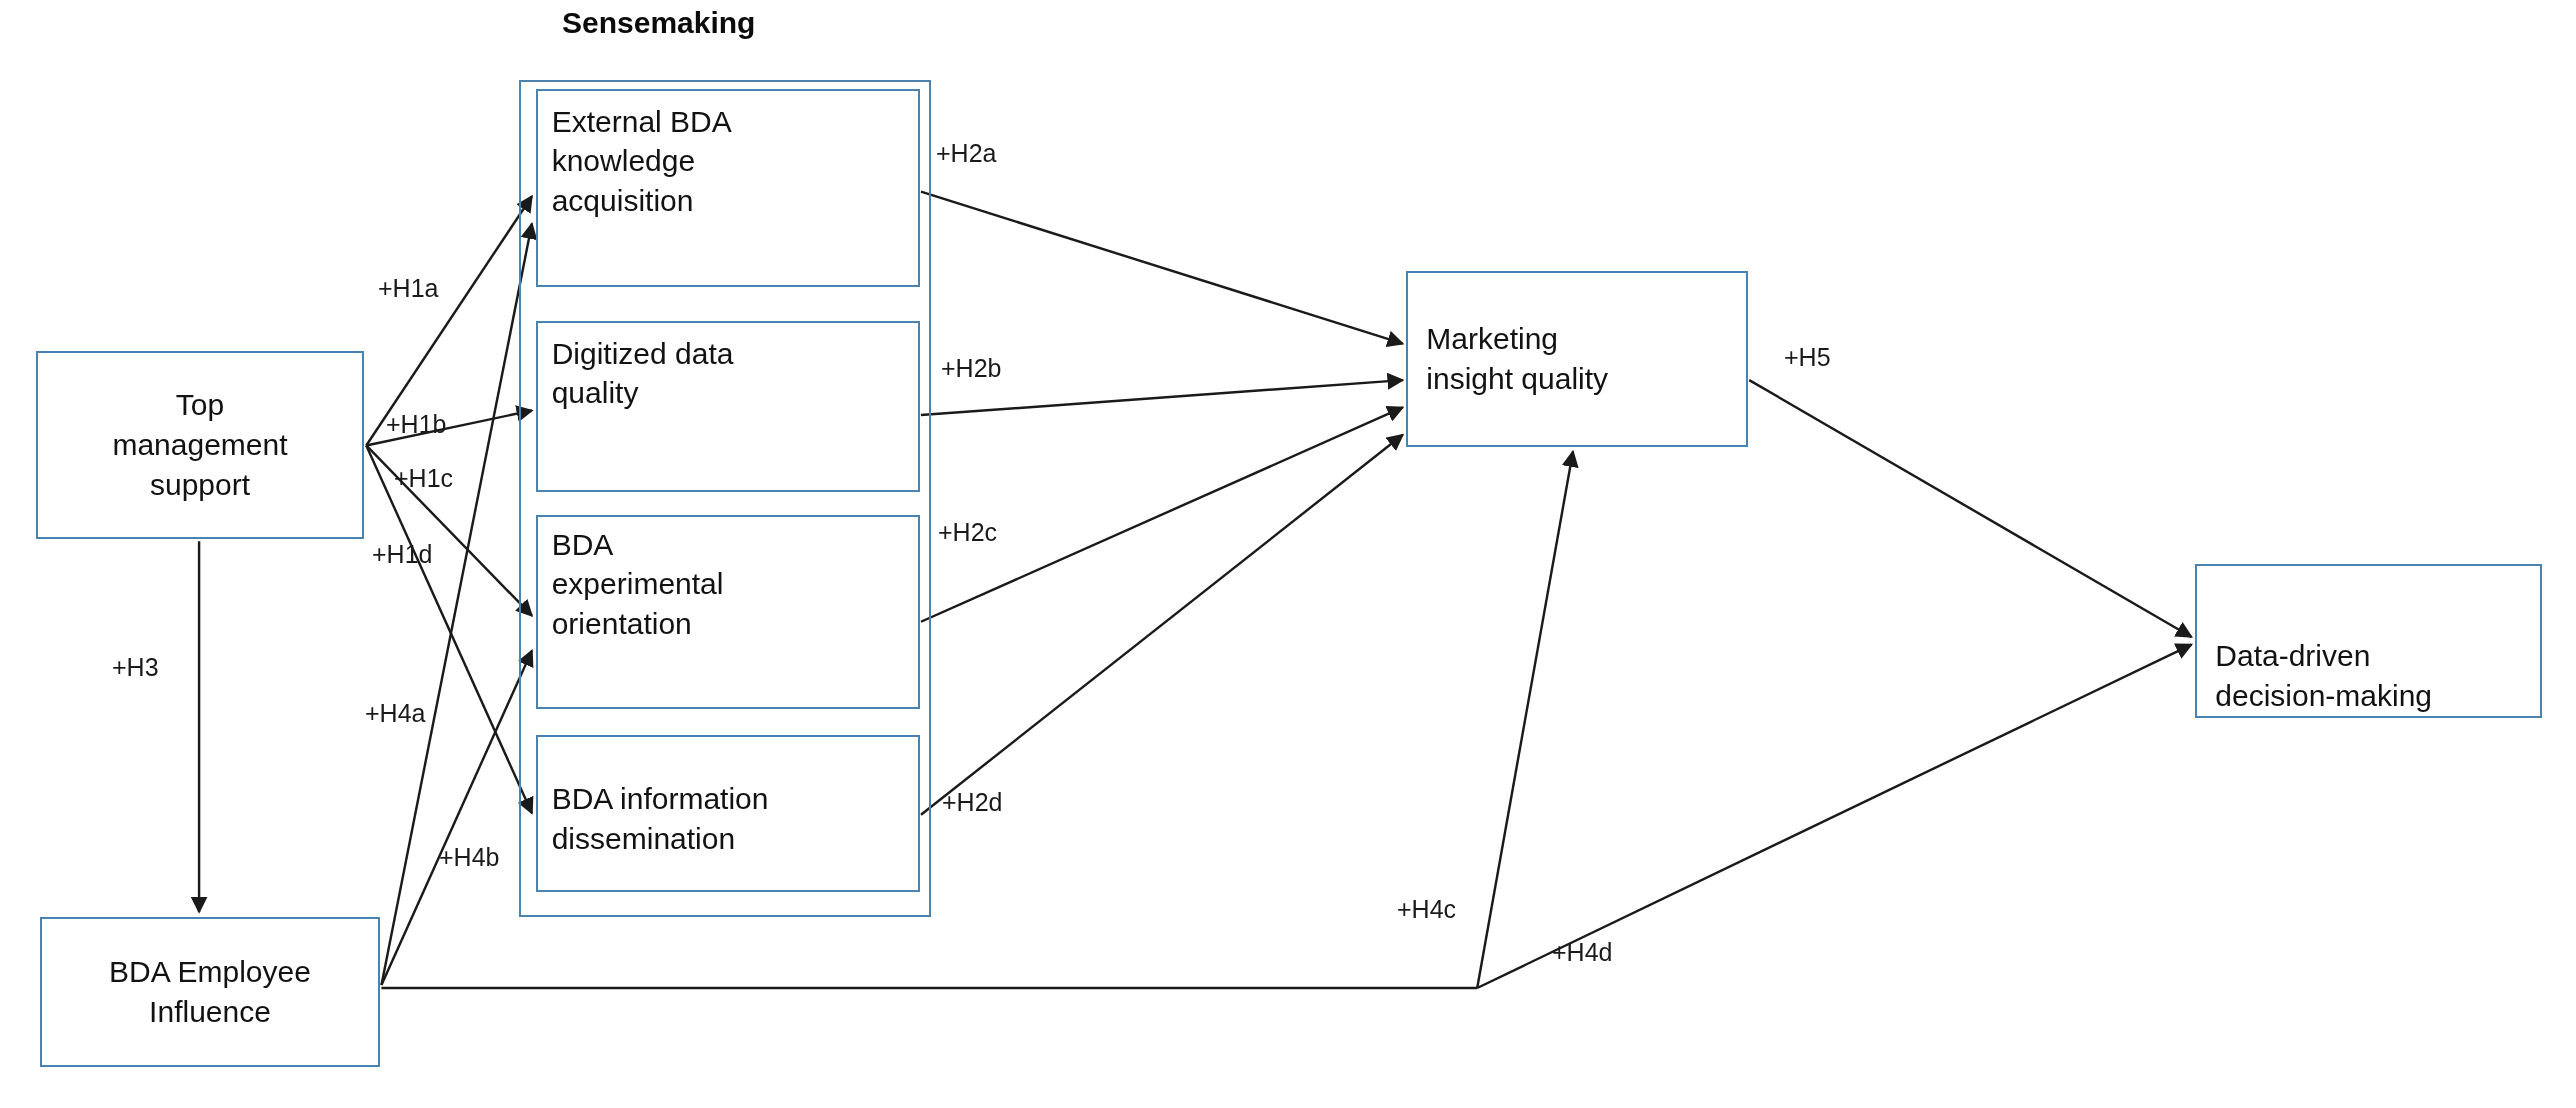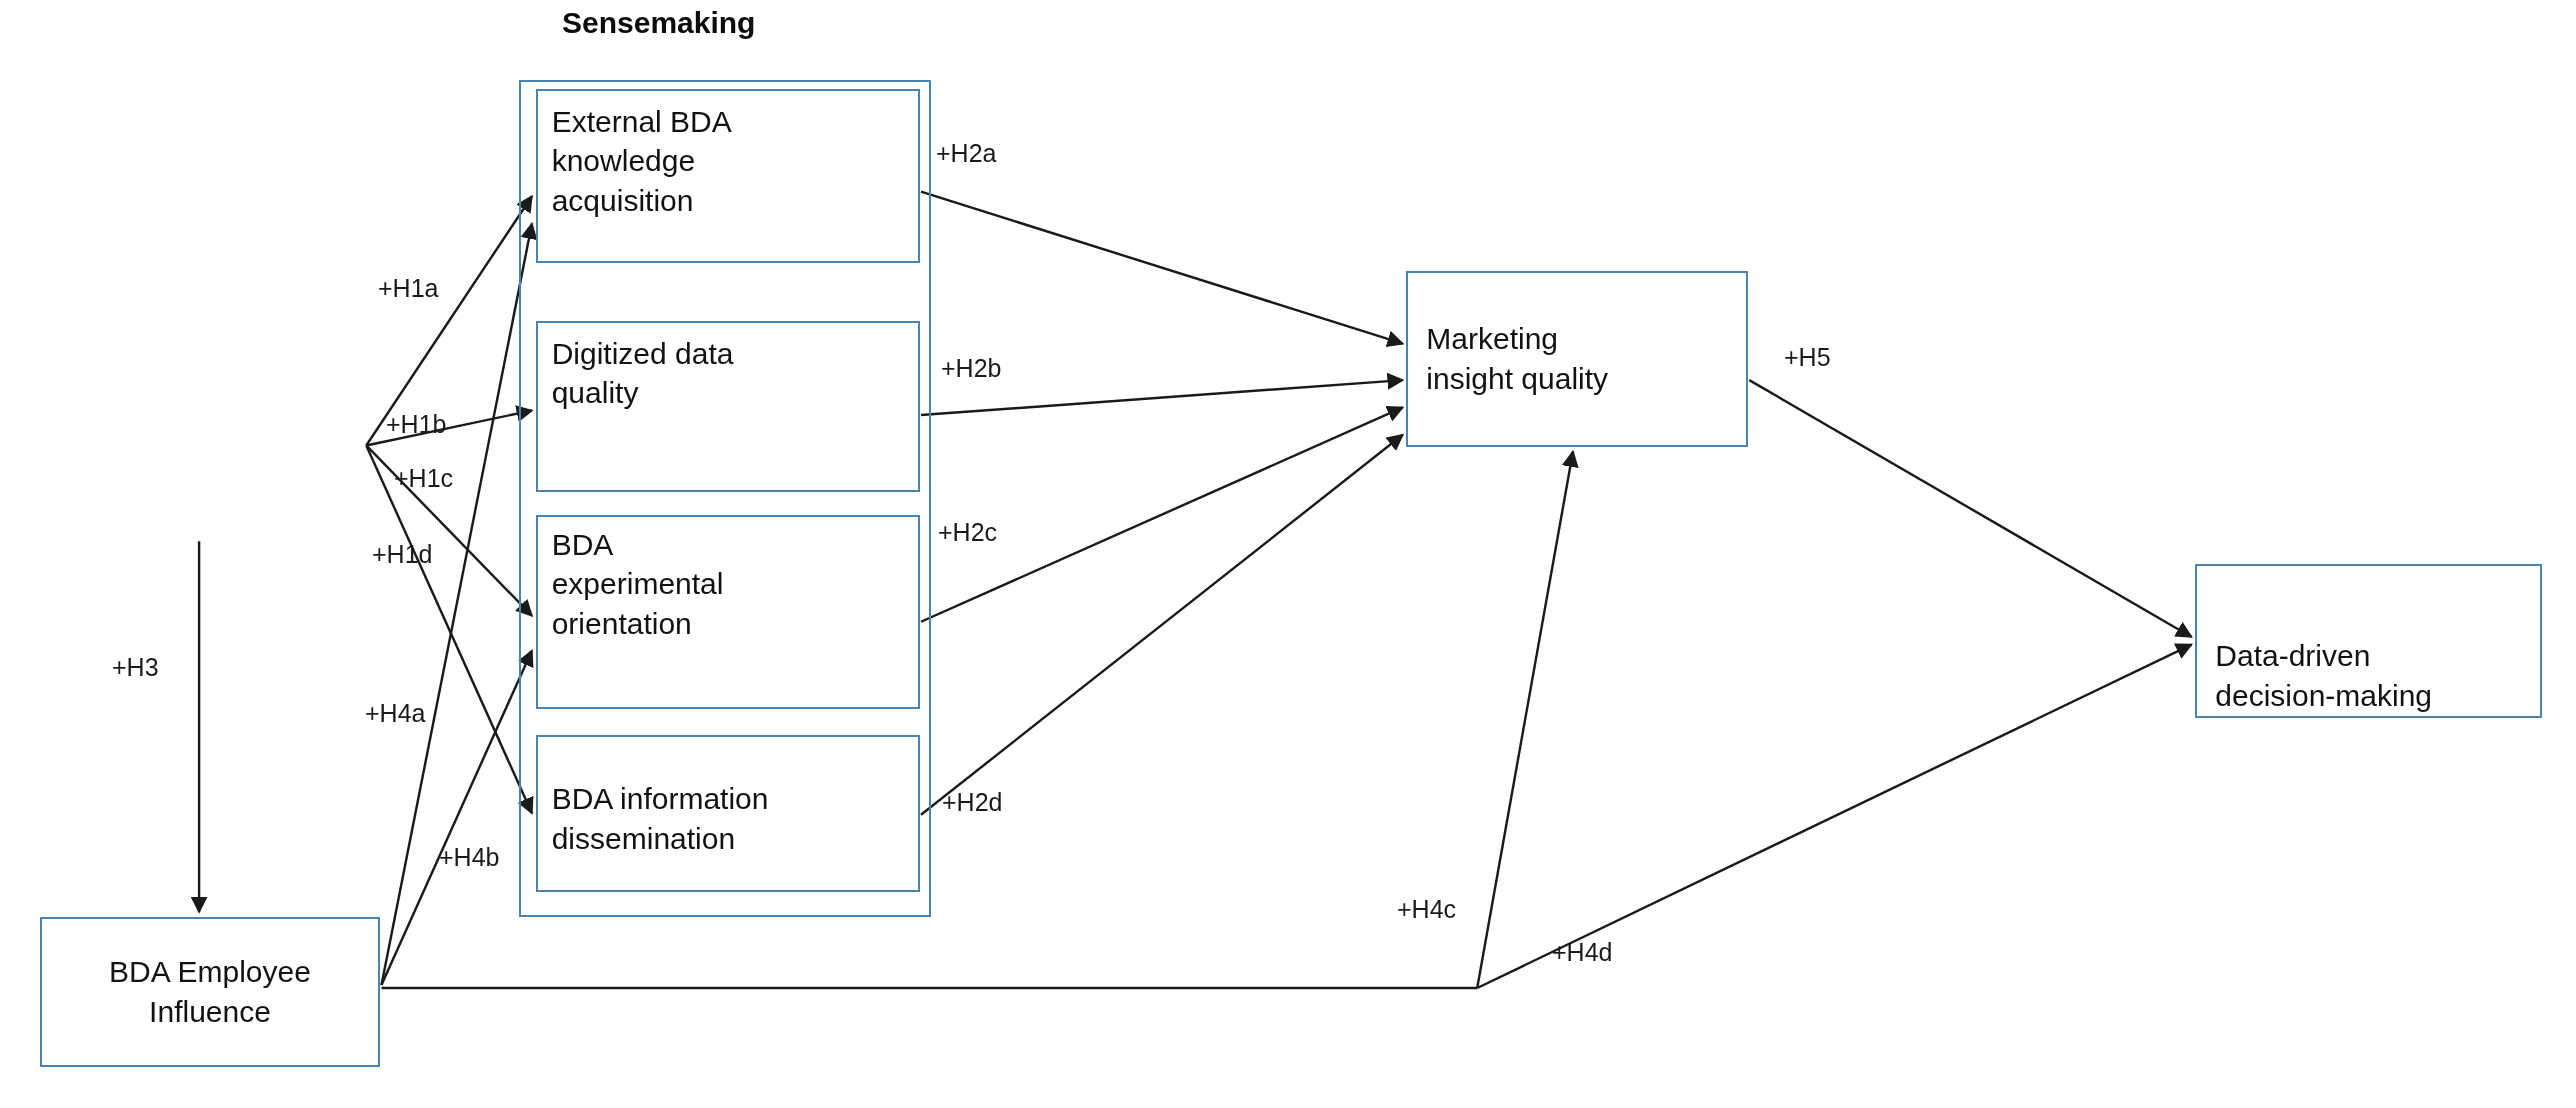--- a/index.html
+++ b/index.html
@@ -102,27 +102,32 @@
 
       <path d="M 2302 500 L 2884 838"></path>
     </g>
 
     <path d="M 502 1300 L 1944 1300" stroke="#1a1a1a" stroke-width="3.2" fill="none"></path>
   </svg>
 
   <div class="group-box" style="left:519px; top:80px; width:412px; height:837px;"></div>
   <div class="group-title" style="left:562px; top:6px; font-size:30px;">Sensemaking</div>
 
+  <div class="node" style="left:36px; top:351px; width:328px; height:188px; font-size:30px; justify-content:center; text-align:center;">
+    <span class="txt" style="white-space:pre-line;">Top
+management
+support</span>
+  </div>
 
   <div class="node" style="left:40px; top:917px; width:340px; height:150px; font-size:30px; justify-content:center; text-align:center;">
     <span class="txt" style="white-space:pre-line;">BDA Employee
 Influence</span>
   </div>
 
-  <div class="node" style="left:536px; top:89px; width:384px; height:174px; font-size:30px; align-items:flex-start; padding-top:10.6px;">
+  <div class="node" style="left:536px; top:89px; width:384px; height:198px; font-size:30px; align-items:flex-start; padding-top:10.6px;">
     <span class="txt" style="white-space:pre-line;">External BDA
 knowledge
 acquisition</span>
   </div>
 
   <div class="node" style="left:536px; top:321px; width:384px; height:171px; font-size:30px; align-items:flex-start; padding-top:10.6px;">
     <span class="txt" style="white-space:pre-line;">Digitized data
 quality</span>
   </div>
 

